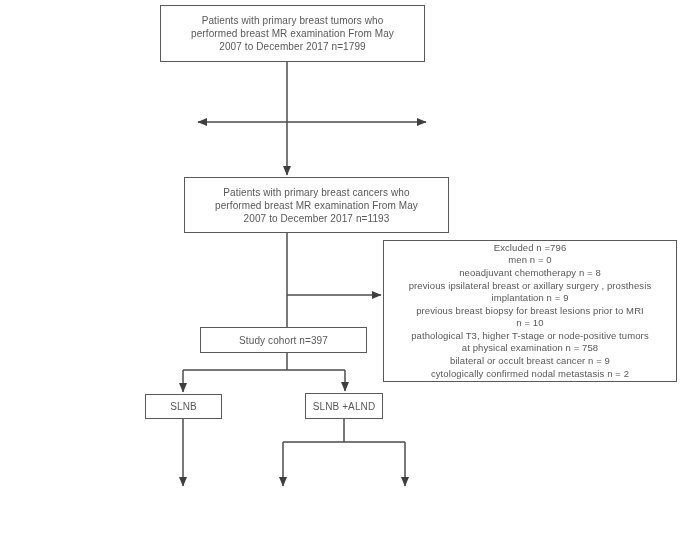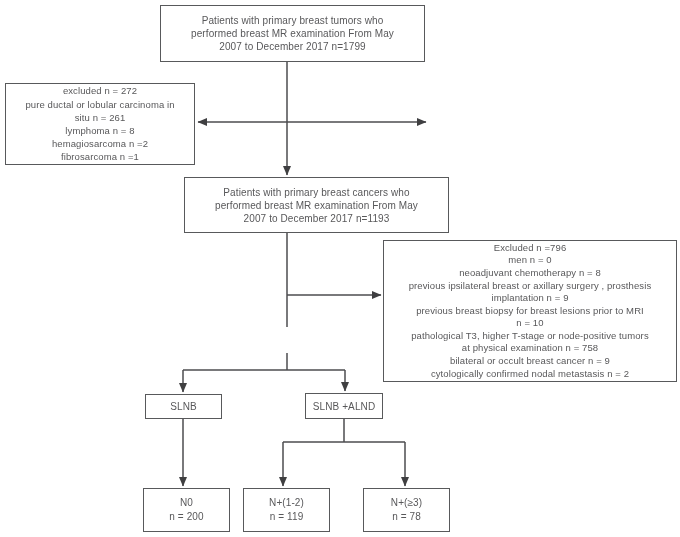--- a/index.html
+++ b/index.html
@@ -84,51 +84,40 @@
       <line x1="283" y1="442" x2="405" y2="442"></line>
       <line x1="283" y1="442" x2="283" y2="486" marker-end="url(#arrow)"></line>
       <line x1="405" y1="442" x2="405" y2="486" marker-end="url(#arrow)"></line>
     </g>
   </svg>
 
   <div class="box" id="box-top">Patients with primary breast tumors who
 performed breast MR examination From May
 2007 to December 2017 n=1799</div>
 
-  <div class="box" id="box-excl-left">excluded n = 272
-pure ductal or lobular carcinoma in
-situ n = 261
-lymphoma n = 8
-hemagiosarcoma n =2
-fibrosarcoma n =1</div>
 
 
   <div class="box" id="box-cancers">Patients with primary breast cancers who
 performed breast MR examination From May
 2007 to December 2017 n=1193</div>
 
   <div class="box" id="box-excl-right">Excluded n =796
 men n = 0
 neoadjuvant chemotherapy n = 8
 previous ipsilateral breast or axillary surgery , prosthesis
 implantation  n = 9
 previous breast biopsy for breast lesions prior to MRI
 n = 10
 pathological T3, higher T-stage or node-positive  tumors
 at physical examination n = 758
 bilateral or occult breast cancer n = 9
 cytologically confirmed nodal metastasis n = 2</div>
 
+  <div class="box" id="box-cohort">Study cohort n=397</div>
 
   <div class="box" id="box-slnb-alnd">SLNB +ALND</div>
 
   <div class="box" id="box-slnb">SLNB</div>
 
-  <div class="box" id="box-n0">N0
-n = 200</div>
 
-  <div class="box" id="box-n12">N+(1-2)
-n = 119</div>
 
-  <div class="box" id="box-n3">N+(≥3)
-n = 78</div>
 
 </div>
 
 </body></html>

